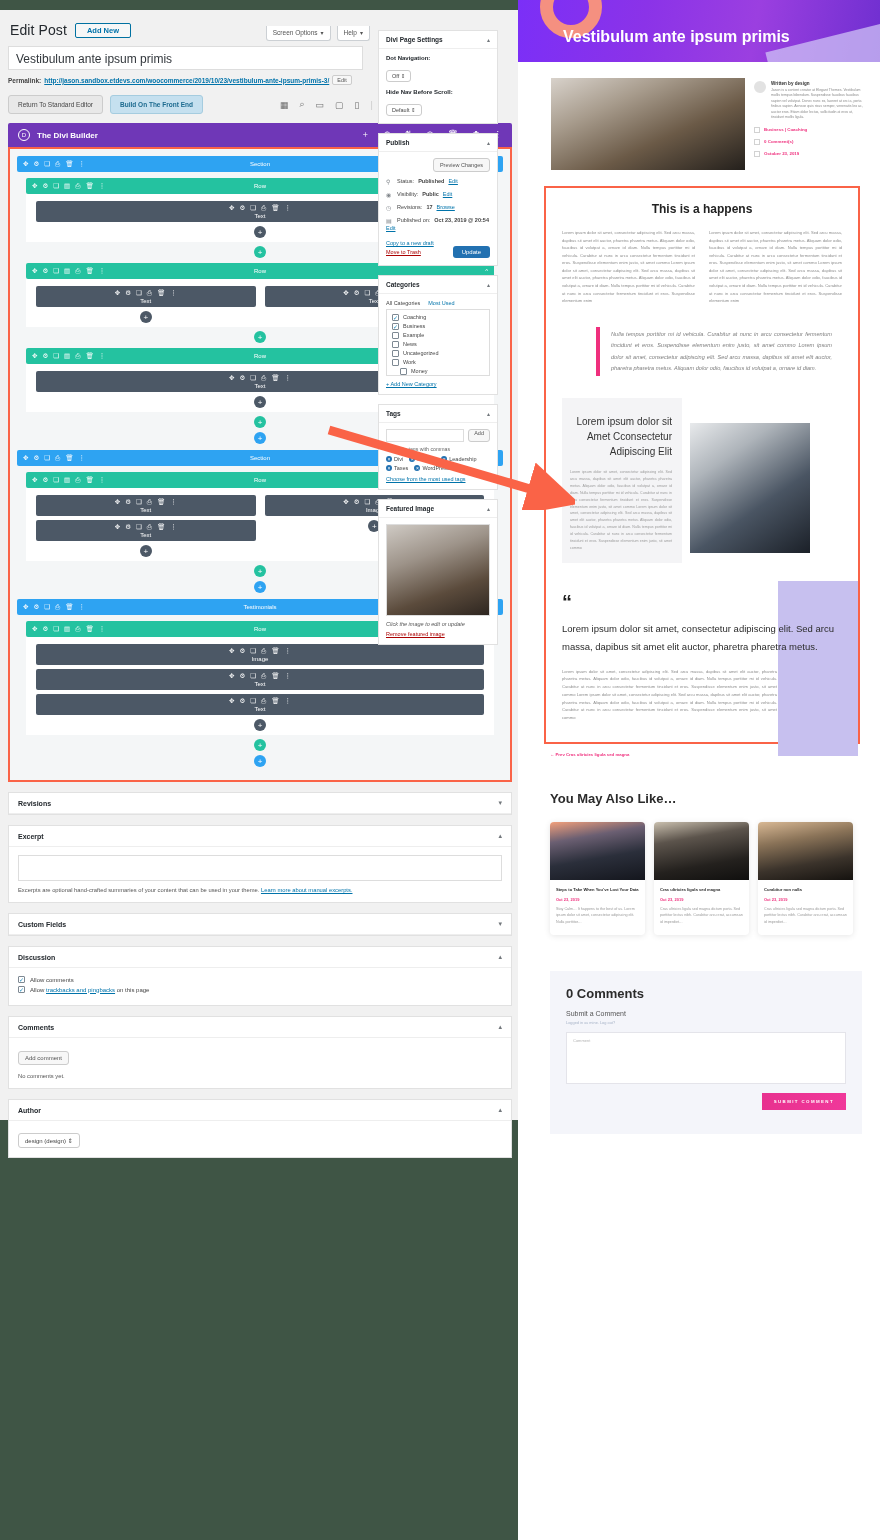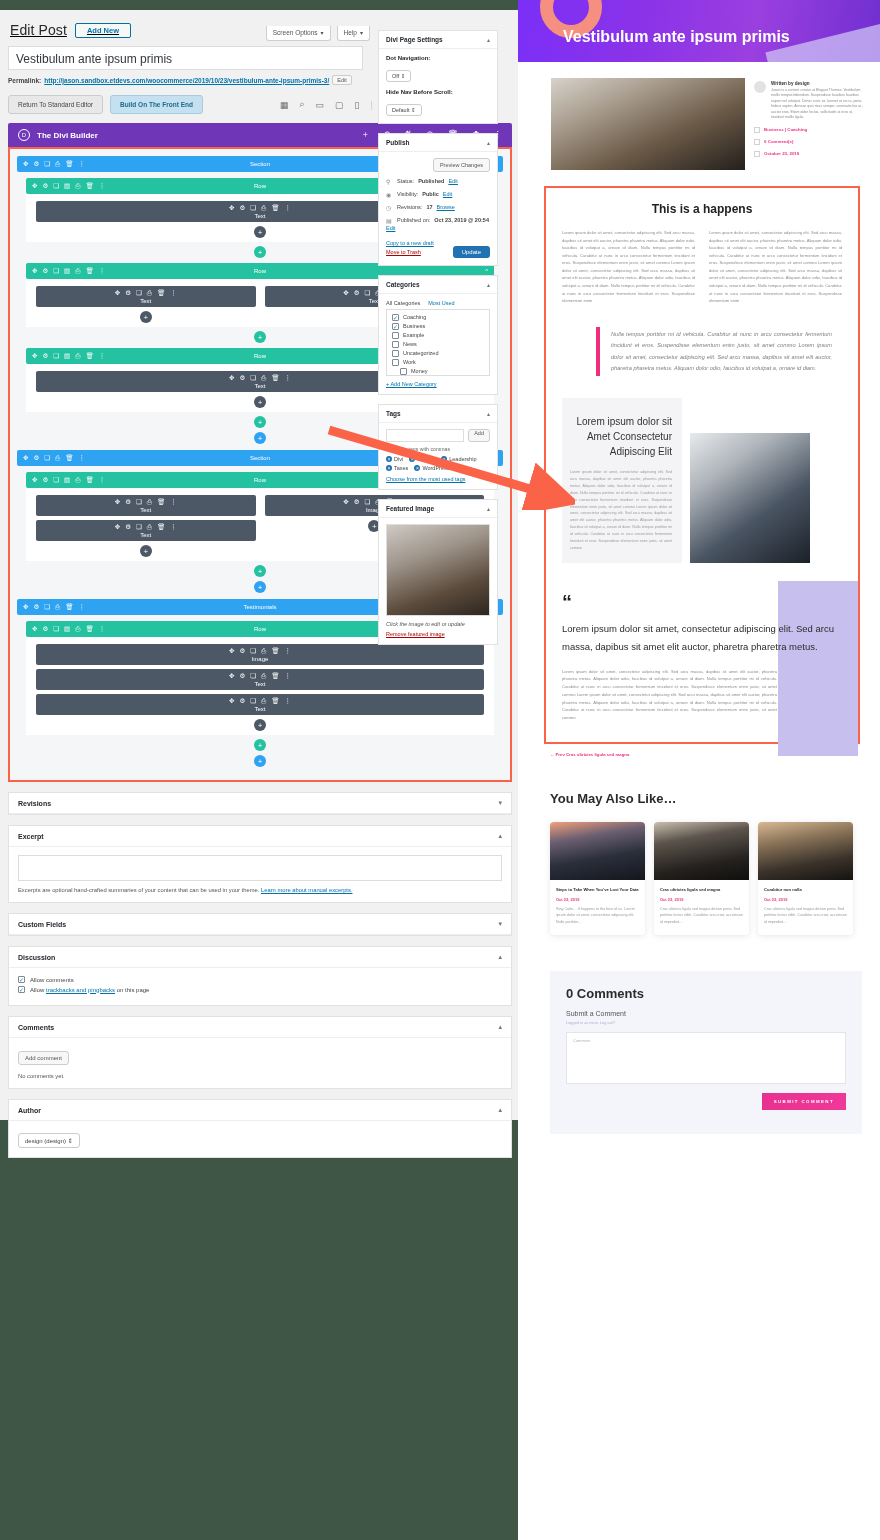--- a/index.html
+++ b/index.html
@@ -11,21 +11,21 @@
     overflow: hidden;
   }
 
   
   #wp-admin {
     position: absolute; left: 0; top: 10px;
     width: 520px; height: 1110px;
     background: #f1f1f1;
     padding: 10px 8px 0 8px;
   }
-  .admin-head { display: flex; align-items: center; gap: 8px; padding: 2px 2px 8px 2px; text-decoration: underline; }
+  .admin-head { display: flex; align-items: center; gap: 8px; padding: 2px 2px 8px 2px; }
   .page-title { font-size: 14px; color: #23282d; font-weight: 400; letter-spacing: .1px; }
   .add-new-btn {
     font-size: 7.5px; color: #0073aa; border: 1px solid #0071a1;
     background: #f6f7f7; border-radius: 2px; padding: 2px 11px; font-weight: bold;
   }
   .screen-opts { position: absolute; right: 150px; top: 16px; display: flex; gap: 6px; }
   .so-btn {
     background: #fff; border: 1px solid #ccd0d4; border-top: none;
     border-radius: 0 0 3px 3px; font-size: 6.5px; color: #555;
     padding: 3px 6px 4px 6px;
@@ -195,21 +195,21 @@
 
   .content-box { margin: 16px 20px 0 26px; border: 2px solid #fa6347; padding: 14px 16px 20px 16px; }
   .c-head { text-align: center; font-size: 12px; font-weight: bold; color: #222; margin-bottom: 13px; }
   .c-cols { display: flex; gap: 14px; }
   .c-cols p { font-size: 4.1px; color: #8c8c8c; line-height: 1.85; text-align: justify; }
   .quote1 {
     margin: 22px 0 0 34px; border-left: 4px solid #ef2f7d; padding: 2px 10px 2px 11px;
   }
   .quote1 p { font-size: 5.6px; color: #7e7e7e; font-style: italic; line-height: 2.05; text-align: justify; }
 
-  .two-up { display: flex; margin-top: 22px; align-items: flex-end; }
+  .two-up { display: flex; margin-top: 22px; align-items: center; }
   .tu-left { width: 120px; background: #f4f4f6; padding: 16px 10px 12px 8px; }
   .tu-h { font-size: 10px; color: #333; line-height: 1.5; text-align: right; font-weight: normal; }
   .tu-p { font-size: 3.6px; color: #9a9a9a; line-height: 1.9; text-align: justify; margin-top: 10px; }
   .tu-img { width: 120px; height: 130px; margin-top: 14px; margin-left: 8px;
             background: linear-gradient(145deg,#e8eaec 0%,#aeb4ba 28%,#4a5563 62%,#1b2028 100%); }
 
   .quote2 { margin-top: 30px; position: relative; }
   .q2-band { position: absolute; right: -16px; top: -12px; width: 80px; height: 175px; background: #c7c0ef; }
   .q2-inner { position: relative; z-index: 2; }
   .q2-mark { font-size: 20px; font-weight: bold; color: #1d1d1d; line-height: .9; }

